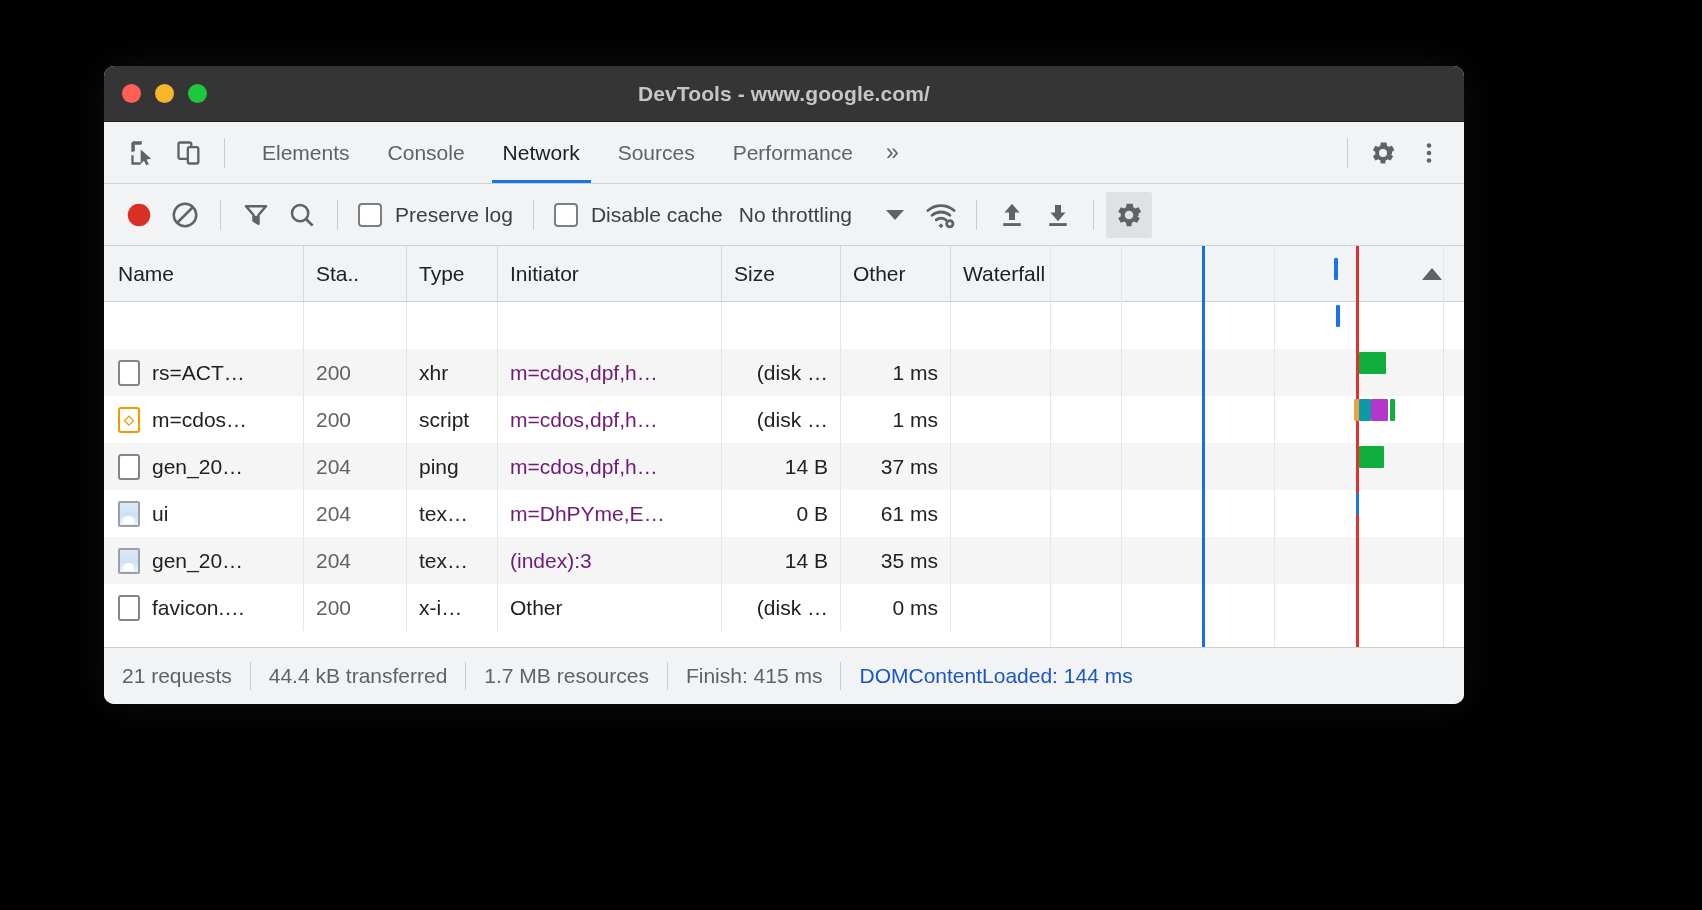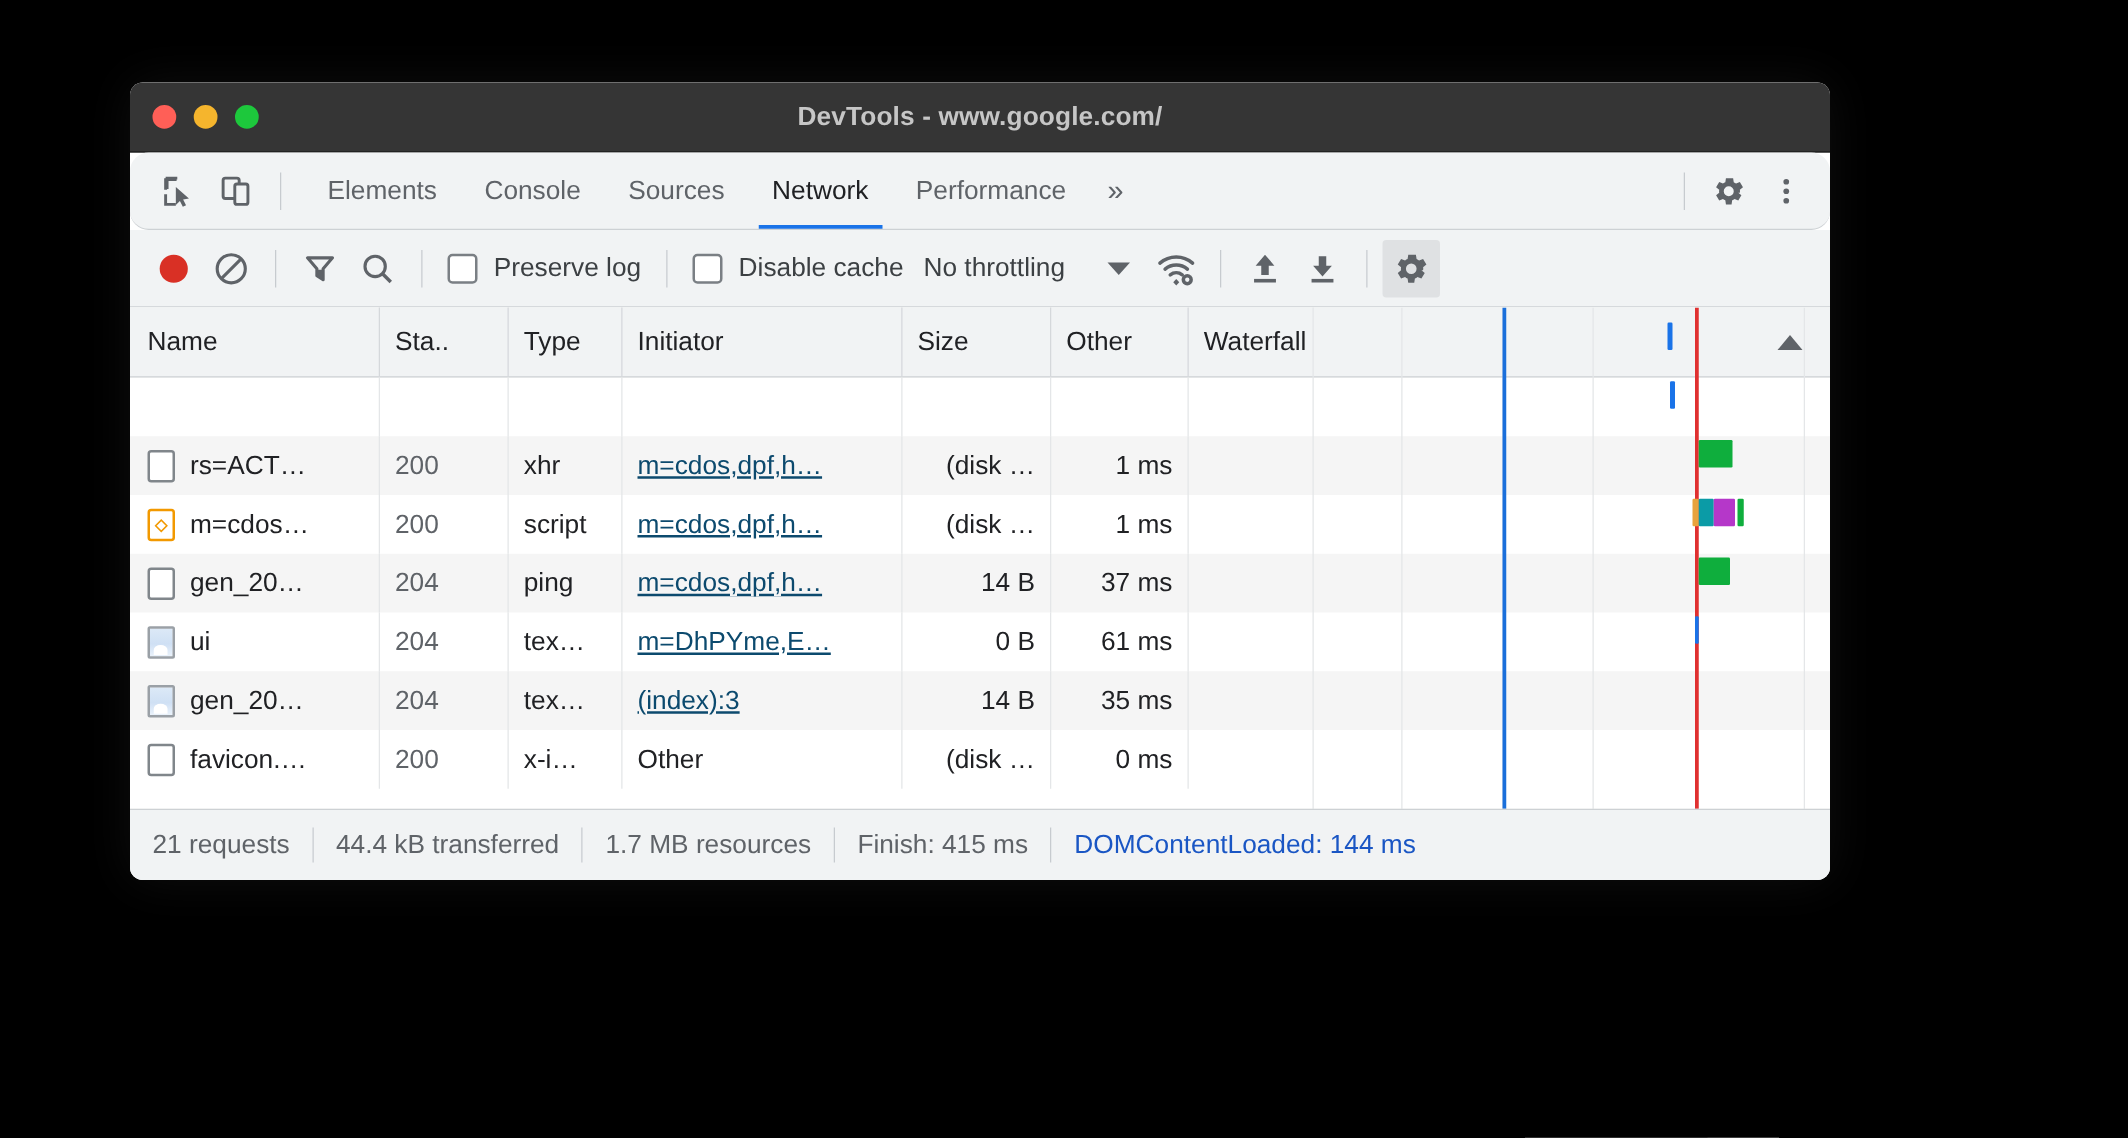--- a/index.html
+++ b/index.html
@@ -37,21 +37,20 @@
     font-size: 21px; font-weight: bold; color: #c6c6c6;
     letter-spacing: 0.1px; pointer-events: none;
   }
 
   
   .tabbar {
     height: 62px; background: #f1f3f4;
     display: flex; align-items: center;
     border-bottom: 1px solid #cdd1d4;
     position: relative;
-    border-radius: 15px;
   }
   .tb-icon {
     width: 46px; height: 46px; display: flex;
     align-items: center; justify-content: center;
     color: #5f6368; flex: none;
   }
   .tb-icon:first-child { margin-left: 16px; }
   .vsep { width: 1px; height: 30px; background: #c7cbcf; margin: 0 12px; flex: none; }
   .tabs { display: flex; align-items: center; height: 100%; margin-left: 6px; }
   .tab {
@@ -113,21 +112,21 @@
   .grow { display: flex; height: 47px; align-items: center; font-size: 21px; color: #202124; }
   .grow.alt { background: #f5f5f5; }
   .grow .c {
     height: 100%; display: flex; align-items: center;
     padding-left: 12px; border-left: 1px solid #e4e6e8;
     overflow: hidden; white-space: nowrap;
   }
   .grow .c:first-child { border-left: none; padding-left: 14px; gap: 12px; }
   .c.num { justify-content: flex-end; padding-right: 12px; }
   .status { color: #5f6368; }
-  .initiator { color: #0c4a6e; text-decoration: underline; }
+  .initiator { color: #701a75; }
 
   
   .w-name { width: 199px; }
   .w-stat { width: 103px; }
   .w-type { width: 91px; }
   .w-init { width: 224px; }
   .w-size { width: 119px; }
   .w-time { width: 110px; }
   .w-wf   { flex: 1; }
 
@@ -207,25 +206,25 @@
         </svg>
       </div>
       <div class="vsep"></div>
       <div class="tabs">
         <div class="tab">
             <span>Elements</span>
           </div>
         <div class="tab">
             <span>Console</span>
           </div>
+        <div class="tab active">
+            <span>Network</span>
+          </div>
         <div class="tab">
             <span>Sources</span>
-          </div>
-        <div class="tab active">
-            <span>Network</span>
           </div>
         <div class="tab">
             <span>Performance</span>
           </div>
         <div class="chev">»</div>
       </div>
       <div class="tabbar-right">
         <div class="vsep"></div>
         <div class="tb-icon">
           <svg width="30" height="30" viewBox="0 0 24 24">

